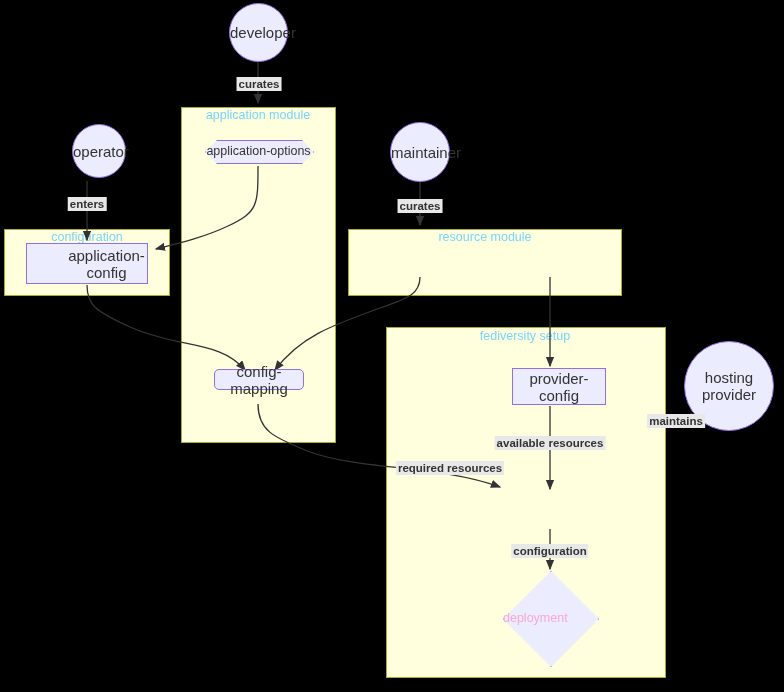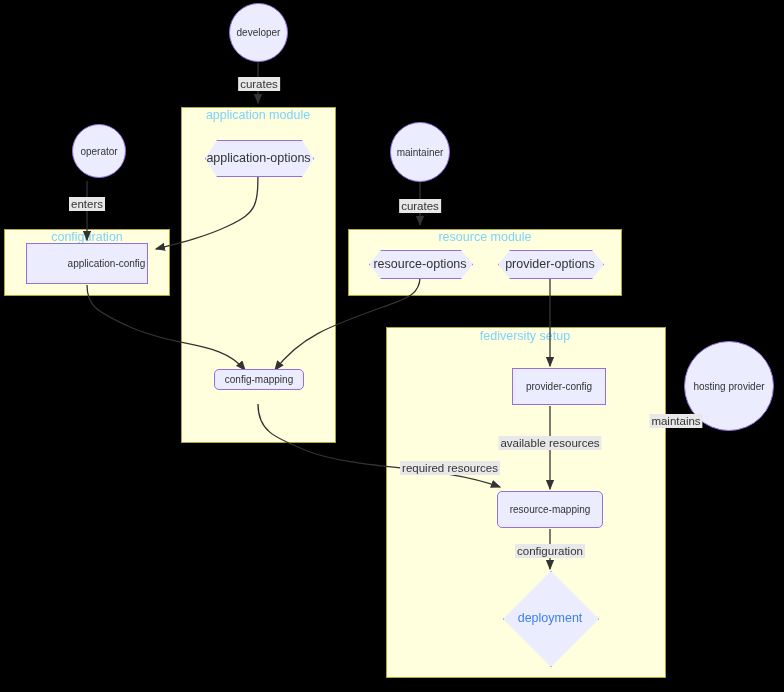--- a/index.html
+++ b/index.html
@@ -1,42 +1,42 @@
 <!DOCTYPE html>
 <html><head>
 <meta charset="utf-8">
 <style>
   html,body{margin:0;padding:0;background:#000;}
   #stage{position:relative;width:784px;height:692px;background:#000;
          font-family:"Liberation Sans","DejaVu Sans",sans-serif;overflow:hidden;}
   svg.layer{position:absolute;left:0;top:0;width:784px;height:692px;}
   .edge{fill:none;stroke:#333;stroke-width:1.3px;}
   .node{position:absolute;box-sizing:border-box;display:flex;align-items:center;
-        justify-content:center;color:#333;font-size:10px;text-align:center;}
+        justify-content:flex-start;color:#333;font-size:15px;text-align:center;}
   .cluster{position:absolute;box-sizing:border-box;background:#ffffde;
            border:1px solid #aaaa33;}
   .cluster-label{position:absolute;font-size:12.5px;color:#7dd3fc;
                  transform:translateX(-50%);white-space:nowrap;}
   .rect{background:#ececff;border:1px solid #9370db;}
   .rect.round{border-radius:5px;}
   .circle{background:#ececff;border:1px solid #9370db;border-radius:50%;}
   .hex{position:absolute;color:#333;font-size:12.5px;display:flex;
        align-items:center;justify-content:center;}
   .hex .hx-bg{position:absolute;left:0;top:0;width:100%;height:100%;
        background:#ececff;border:1px solid #9370db;
        clip-path:polygon(12px 0,calc(100% - 12px) 0,100% 50%,calc(100% - 12px) 100%,12px 100%,0 50%);}
   .hex .hx-tx{position:relative;z-index:2;}
-  .diamond{position:absolute;color:#3b82f6;font-size:12.5px;display:flex;
-       align-items:center;justify-content:center;}
+  .diamond{position:absolute;color:#f9a8d4;font-size:12.5px;display:flex;
+       align-items:center;justify-content:flex-start;}
   .diamond .dm-bg{position:absolute;left:0;top:0;width:100%;height:100%;
        background:#ececff;border:1px solid #9370db;
        clip-path:polygon(50% 0,100% 50%,50% 100%,0 50%);}
   .diamond .dm-tx{position:relative;z-index:2;}
   .elabel{position:absolute;background:#e8e8e8;color:#333;font-size:11.5px;
-          padding:1px 2px;white-space:nowrap;transform:translate(-50%,-50%);}
+          padding:1px 2px;white-space:nowrap;transform:translate(-50%,-50%);font-weight:bold;}
 </style>
 </head>
 <body>
 
 <div id="stage">
 
   <div class="cluster" style="left:181px;top:107px;width:155px;height:336px;"></div>
   <div class="cluster-label" style="left:258px;top:108px;">application module</div>
 
   <div class="cluster" style="left:4px;top:229px;width:166px;height:67px;"></div>
@@ -87,50 +87,39 @@
   </div>
 
   <div class="node circle" style="left:684px;top:341px;width:90px;height:90px;">
     <span>hosting provider</span>
   </div>
 
   <div class="node circle" style="left:390px;top:122px;width:60px;height:60px;">
     <span>maintainer</span>
   </div>
 
-  <div class="hex" style="left:205px;top:140px;width:107px;height:35px;">
+  <div class="hex" style="left:205px;top:140px;width:107px;height:22px;">
     <span class="hx-bg"></span>
     <span class="hx-tx">application-options</span>
   </div>
 
-  <div class="hex" style="left:369px;top:250px;width:102px;height:27px;">
-    <span class="hx-bg"></span>
-    <span class="hx-tx">resource-options</span>
-  </div>
 
-  <div class="hex" style="left:498px;top:250px;width:104px;height:27px;">
-    <span class="hx-bg"></span>
-    <span class="hx-tx">provider-options</span>
-  </div>
 
   <div class="node rect" style="left:26px;top:243px;width:122px;height:41px;padding-left:39px;">
     <span>application-config</span>
   </div>
 
   <div class="node rect round" style="left:214px;top:369px;width:90px;height:21px;">
     <span>config-mapping</span>
   </div>
 
   <div class="node rect" style="left:497px;top:368px;width:94px;height:37px;margin-left:15px;">
     <span>provider-config</span>
   </div>
 
-  <div class="node rect round" style="left:497px;top:491px;width:106px;height:37px;">
-    <span>resource-mapping</span>
-  </div>
 
   <div class="diamond" style="left:503px;top:571px;width:94px;height:94px;">
     <span class="dm-bg"></span>
     <span class="dm-tx">deployment</span>
   </div>
 
   <div class="elabel" style="left:259px;top:84px;">curates</div>
   <div class="elabel" style="left:87px;top:204px;">enters</div>
   <div class="elabel" style="left:420px;top:206px;">curates</div>
   <div class="elabel" style="left:450px;top:468px;">required resources</div>

